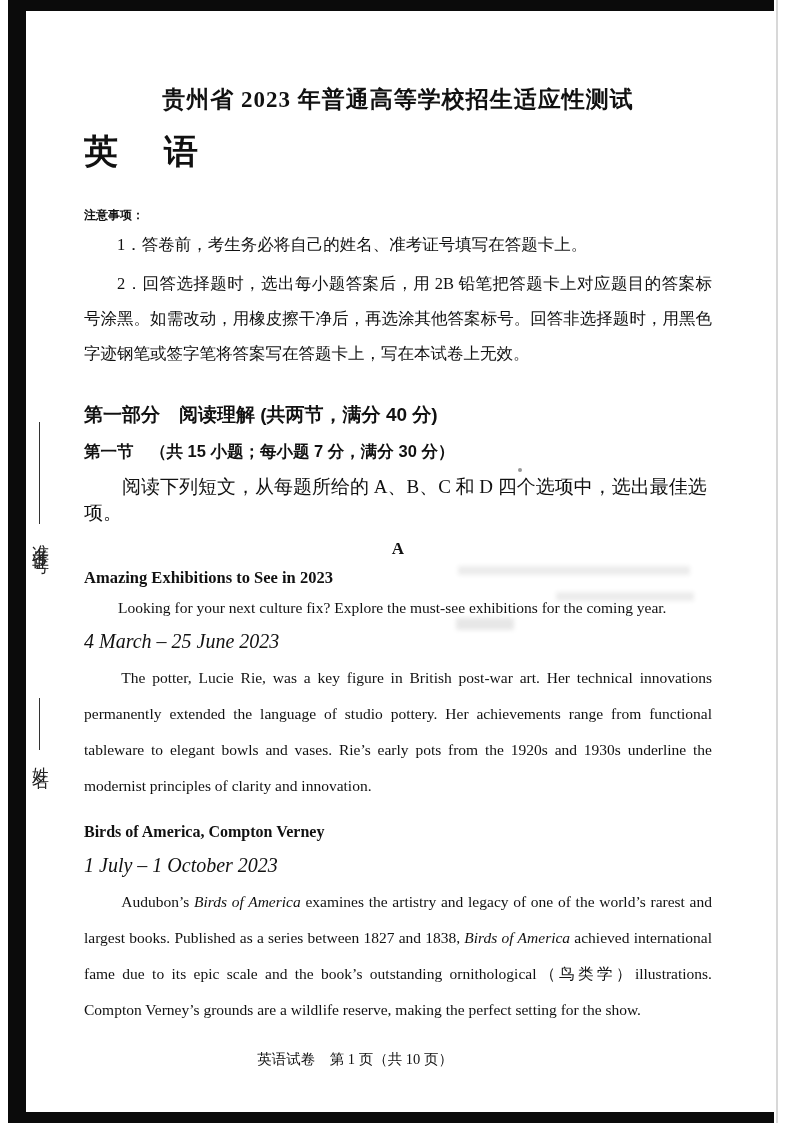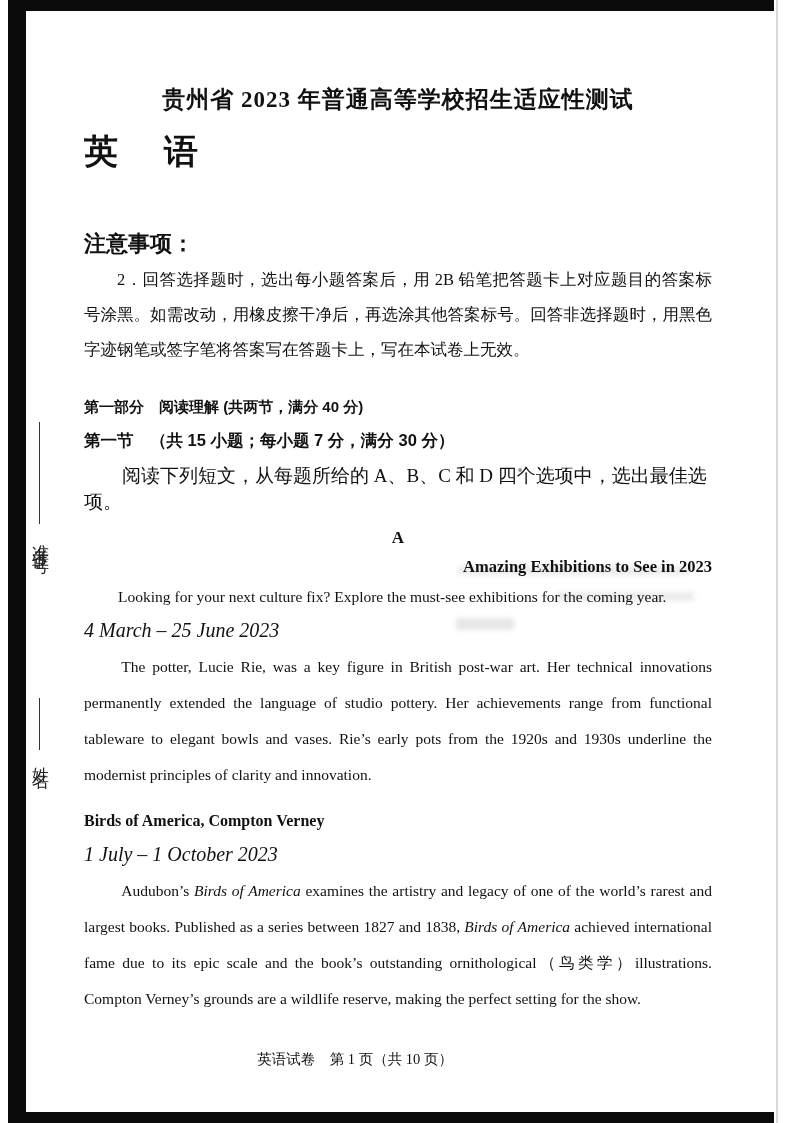--- a/index.html
+++ b/index.html
@@ -22,39 +22,39 @@
 
   .doc-title {
     margin-top: 84px; text-align: center;
     font-size: 23px; font-weight: bold; letter-spacing: 1px;
   }
   .subject {
     margin-top: 14px; 
     font-size: 34px; font-weight: bold; letter-spacing: 6px;
   }
   .notices-heading {
-    margin-top: 54px; font-size: 22px; font-weight: bold;
+    margin-top: 32px; font-size: 12px; font-weight: bold;
     font-family: Liberation Mono, monospace;
   }
   .notice {
     font-size: 16.5px; line-height: 2.12; text-indent: 2em;
     text-align: justify; margin-top: 4px;
   }
   .part-heading {
-    margin-top: 30px; font-size: 15px; font-weight: bold;
+    margin-top: 30px; font-size: 19px; font-weight: bold;
     font-family: "Liberation Sans", "DejaVu Sans", sans-serif;
   }
   .section-heading {
     margin-top: 13px; font-size: 16.5px; font-weight: bold;
     font-family: "Liberation Sans", "DejaVu Sans", sans-serif;
   }
   .instruction { margin-top: 11px; font-size: 19px; text-indent: 2em; }
 
   .passage-label { margin-top: 13px; text-align: center; font-weight: bold; font-size: 17px; }
-  .passage-title { margin-top: 9px; text-align: right; font-weight: bold; font-size: 16.5px; }
+  .passage-title { margin-top: 9px; text-align: left; font-weight: bold; font-size: 16.5px; }
   .intro { margin-top: 11px; font-size: 15.5px; text-indent: 2.2em; }
 
   .ex-heading { margin-top: 19px; font-size: 16px; font-weight: bold; }
   .ex-dates   { margin-top: 13px; font-size: 20px; font-style: italic; }
   .ex-para    {
     margin-top: 7px; font-size: 15.5px; line-height: 2.32;
     text-align: justify; text-indent: 2.4em;
   }
 
   .footer {
@@ -97,20 +97,21 @@
 <div class="artifact a1"></div>
 <div class="artifact a2"></div>
 <div class="artifact a3"></div>
 <div class="speck"></div>
 
 <div class="content">
   <div class="doc-title">贵州省 2023 年普通高等学校招生适应性测试</div>
   <div class="subject">英　语</div>
 
   <div class="notices-heading">注意事项：</div>
+  <div class="notice">1．答卷前，考生务必将自己的姓名、准考证号填写在答题卡上。</div>
   <div class="notice">2．回答选择题时，选出每小题答案后，用 2B 铅笔把答题卡上对应题目的答案标号涂黑。如需改动，用橡皮擦干净后，再选涂其他答案标号。回答非选择题时，用黑色字迹钢笔或签字笔将答案写在答题卡上，写在本试卷上无效。</div>
 
   <div class="part-heading">第一部分　阅读理解 (共两节，满分 40 分)</div>
   <div class="section-heading">第一节　（共 15 小题；每小题 7 分，满分 30 分）</div>
   <div class="instruction">阅读下列短文，从每题所给的 A、B、C 和 D 四个选项中，选出最佳选项。</div>
 
   <div class="passage-label">A</div>
   <div class="passage-title">Amazing Exhibitions to See in 2023</div>
   <div class="intro">Looking for your next culture fix? Explore the must-see exhibitions for the coming year.</div>
 

